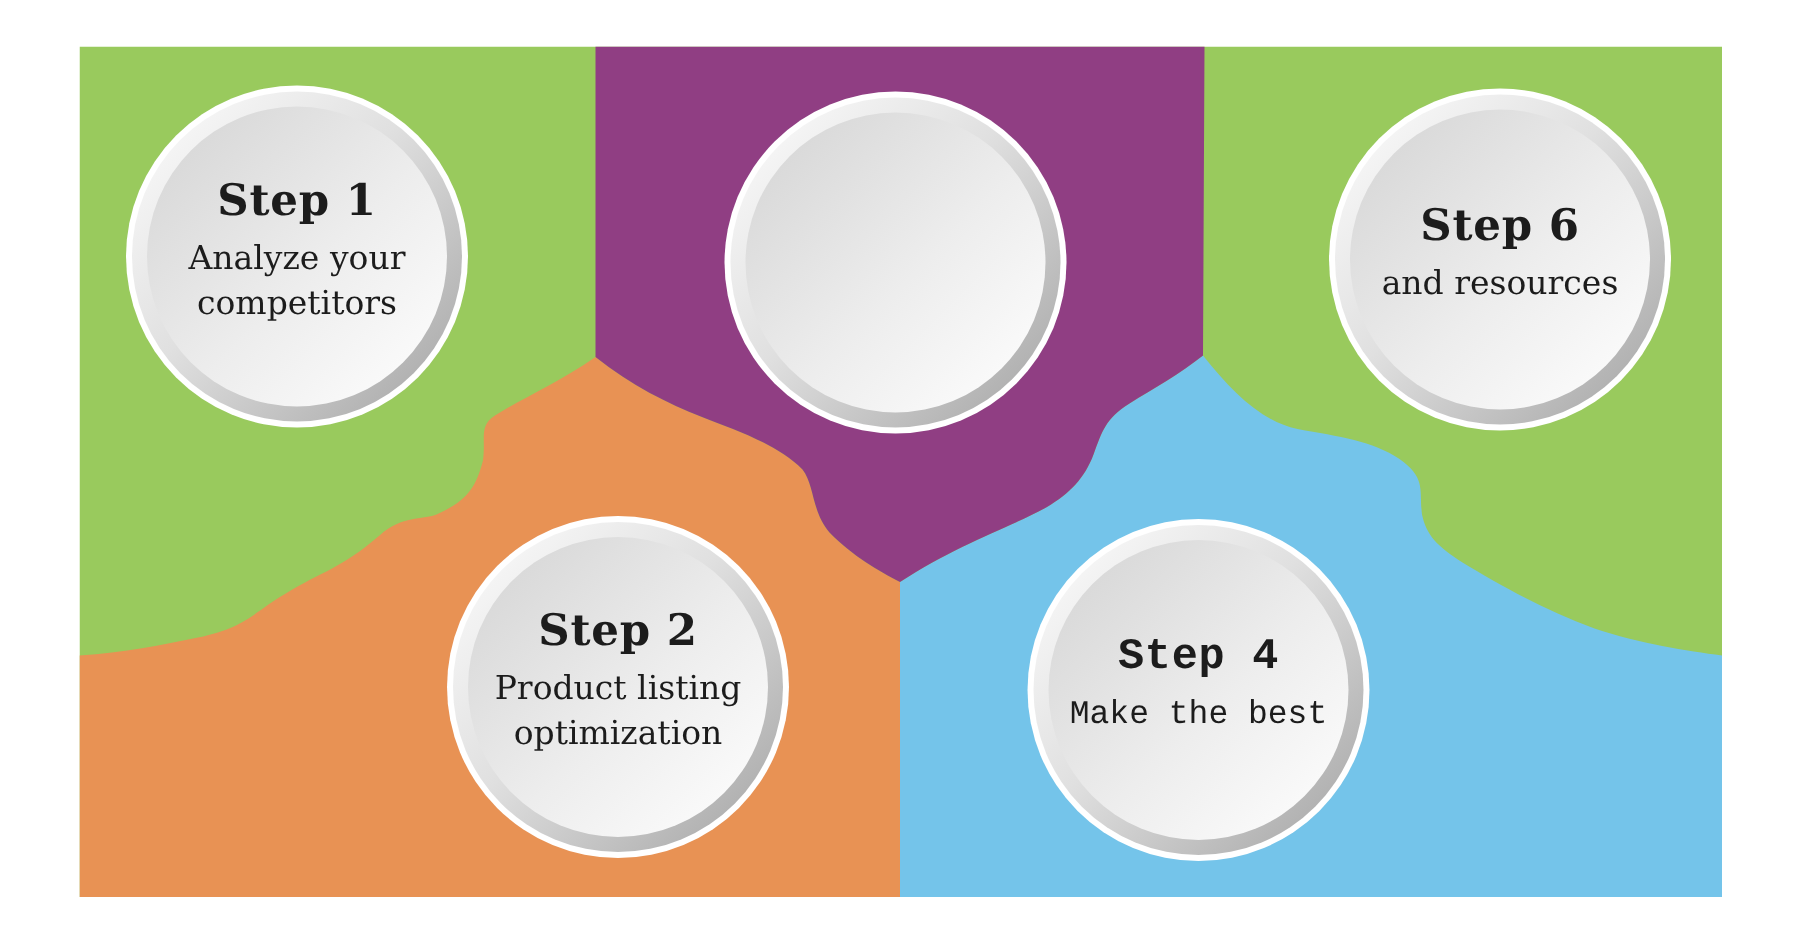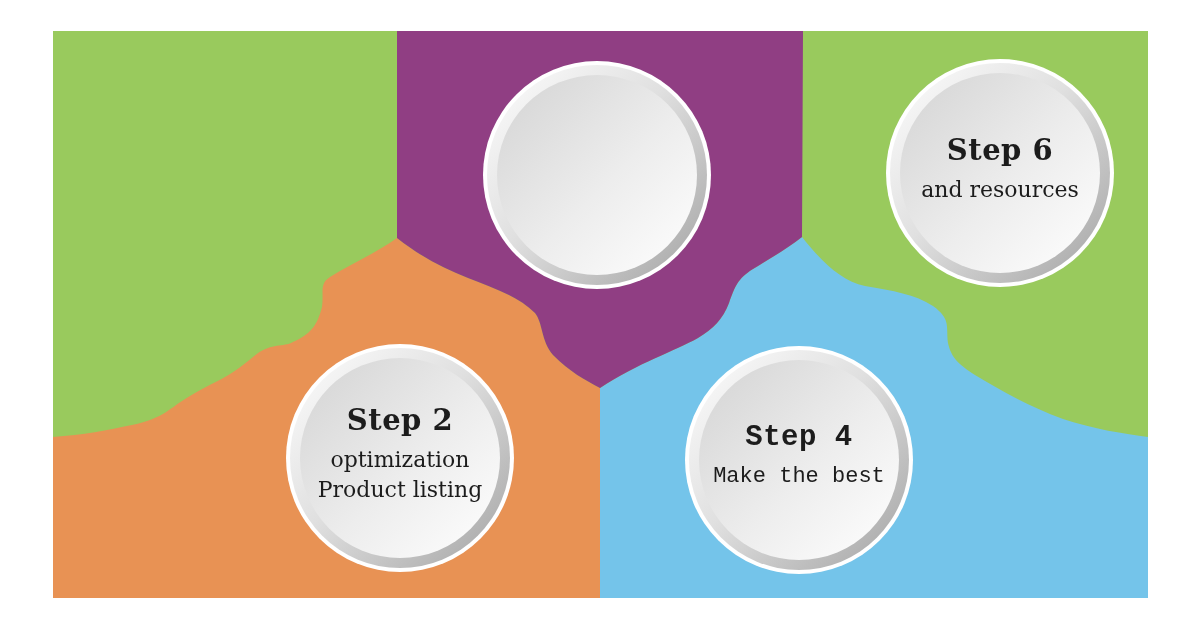--- a/index.html
+++ b/index.html
@@ -57,21 +57,21 @@
     font-size: 29px;
     font-weight: bold;
     letter-spacing: 0.5px;
     margin-bottom: 8px;
   }
   .desc {
     font-size: 22px;
     line-height: 30px;
   }
   .c1 { left: 31px;  top: 26px;  }
-  .c2 { left: 233px; top: 313px; }
+  .c2 { left: 245px; top: 313px; }
   .c3 { left: 430px; top: 30px;  }
   .c4 { left: 632px; top: 315px; font-family: Liberation Mono, monospace; }
   .c5 { left: 833px; top: 28px;  }
 </style>
 </head>
 <body>
 
 <div class="canvas">
 
   <svg class="bg" width="1095" height="567" viewBox="0 0 1095 567">
@@ -108,29 +108,40 @@
              C 734,218 716,228 700,238
              C 684,248 682,256 676,272
              C 670,288 660,298 645,307
              C 622,320 585,332 547,357
              C 532,349 517,341 500,324
              C 488,310 490,292 482,282
              C 465,265 438,256 415,247
              C 392,238 368,226 344,207 Z" fill="#903e83"></path>
   </svg>
 
+  <div class="step c1">
+    <div class="ring"></div>
+    <div class="disc"></div>
+    <div class="label">
+      <div class="title">Step 1</div>
+      <div class="desc">
+        <div>Analyze your</div>
+        <div>competitors</div>
+      </div>
+    </div>
+  </div>
 
   <div class="step c2">
     <div class="ring"></div>
     <div class="disc"></div>
     <div class="label">
       <div class="title">Step 2</div>
       <div class="desc">
+        <div>Product listing</div>
         <div>optimization</div>
-        <div>Product listing</div>
       </div>
     </div>
   </div>
 
   <div class="step c3">
     <div class="ring"></div>
     <div class="disc"></div>
   </div>
 
   <div class="step c4">

